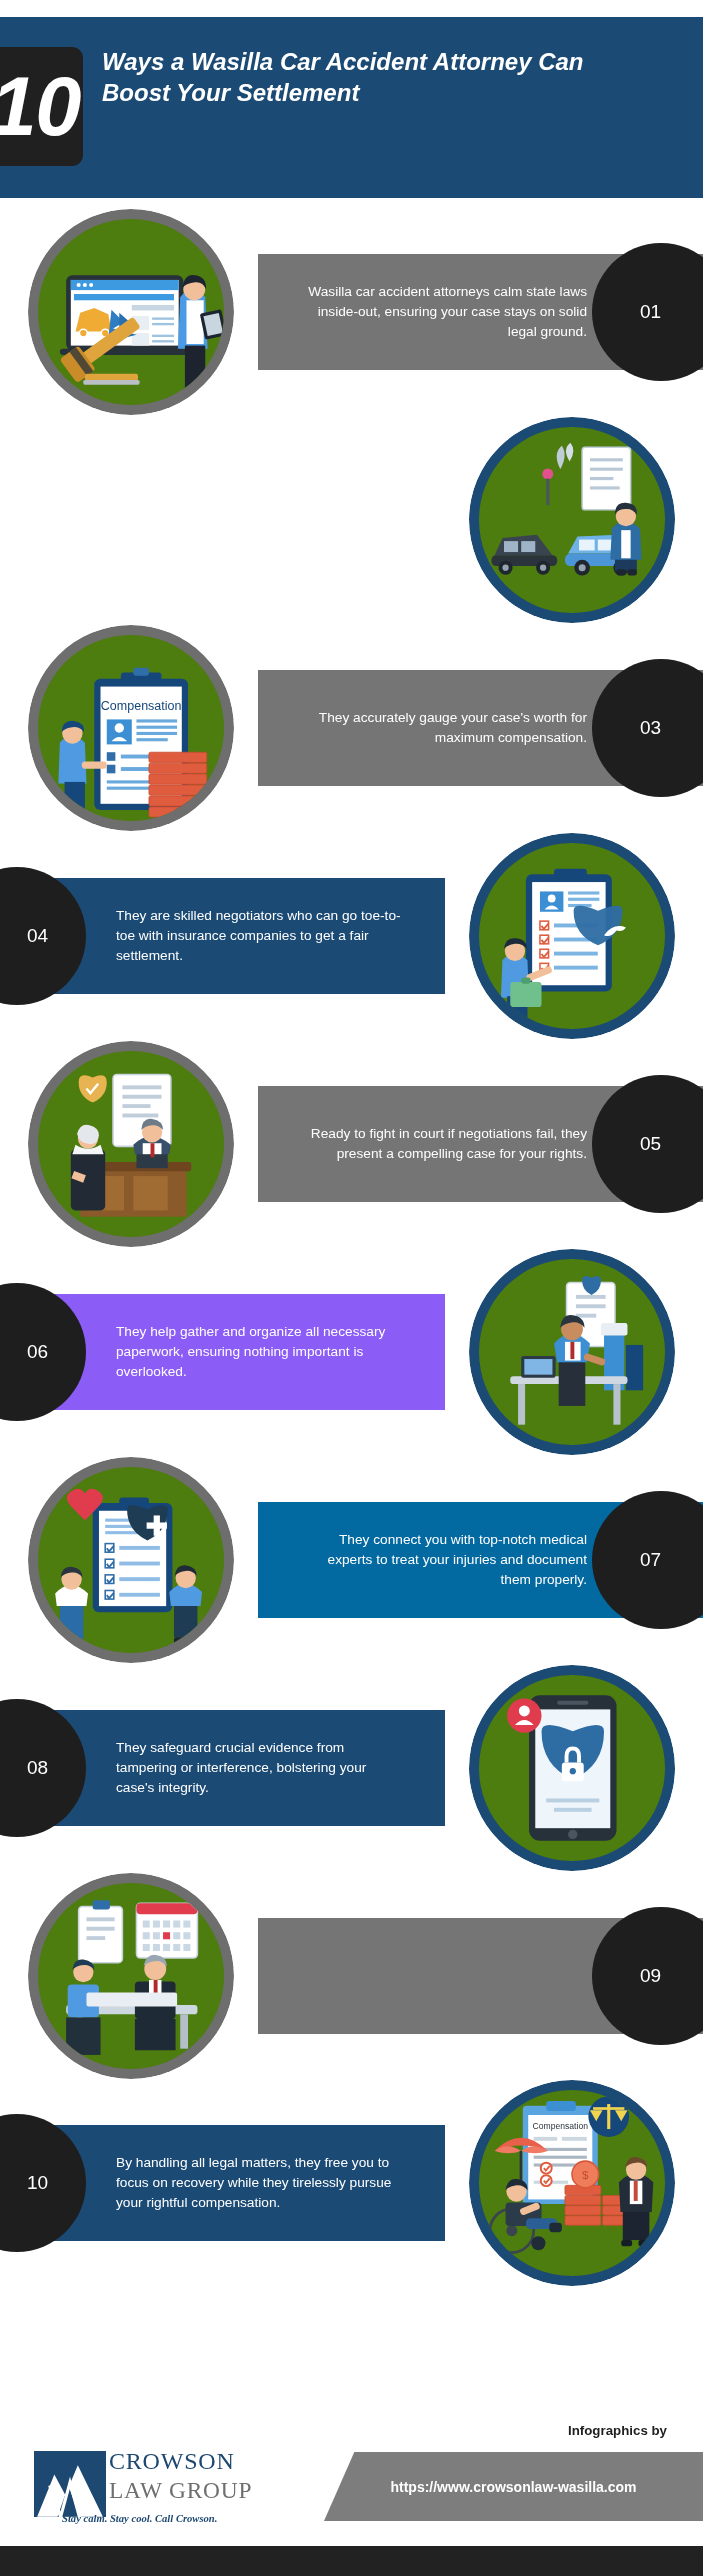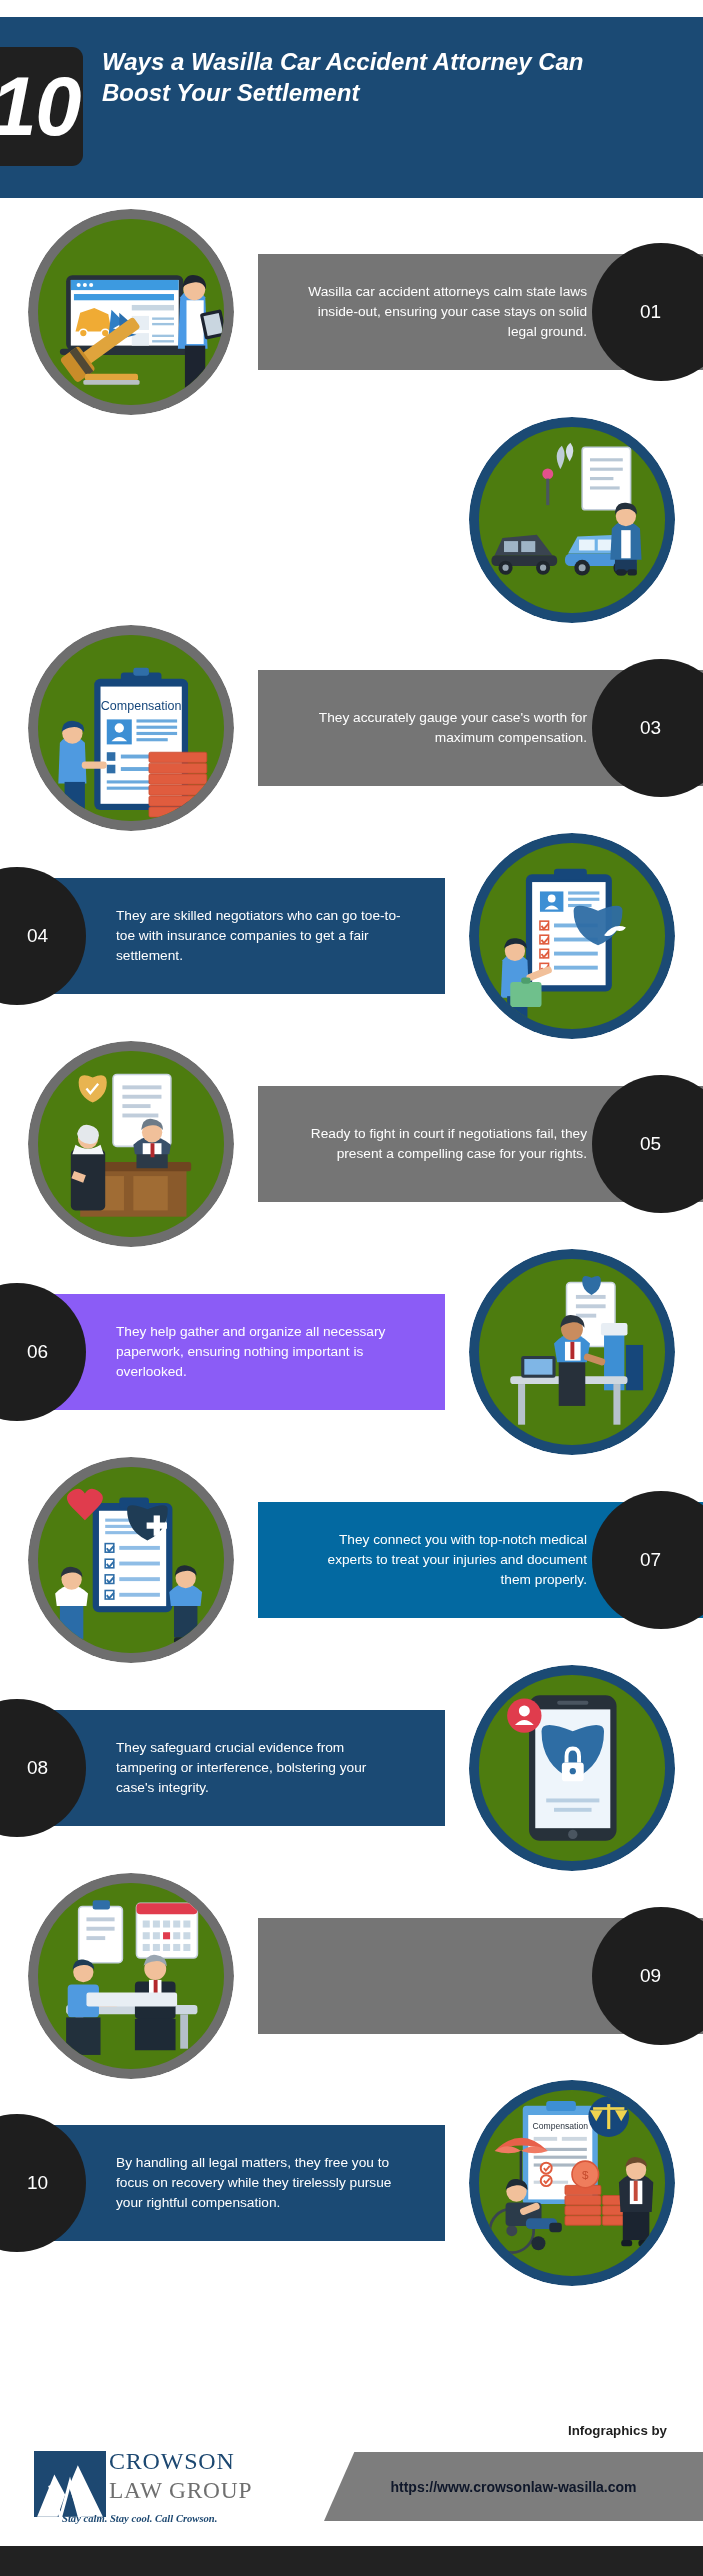--- a/index.html
+++ b/index.html
@@ -87,21 +87,21 @@
   .footer { position:absolute; left:0; top:2396px; width:703px; height:142px; background:#fff; }
   .infographics-by {
     position:absolute; right:36px; top:26.6px; color:#1f1f1f;
     font-size:13.3px; font-weight:bold;
   }
   .url-band {
     position:absolute; left:324px; top:56px; width:379px; height:69px;
     background:#7d7d7d; clip-path:polygon(8% 0, 100% 0, 100% 100%, 0% 100%);
     display:flex; align-items:center; justify-content:center;
   }
-  .url-band span { color:#0f172a; font-size:14px; font-weight:bold; }
+  .url-band span { color:#ffffff; font-size:14px; font-weight:bold; }
 
   .logo { position:absolute; left:34px; top:50px; width:234px; height:83px; }
   .logo-mark {
     position:absolute; left:0; top:4.7px; width:72px; height:66px; background:#1d4871;
     overflow:hidden;
   }
   .logo-mark svg { position:absolute; left:0; bottom:0; }
   .logo-crowson {
     position:absolute; left:75px; top:1.6px; color:#1d4871;
     font-family:"Liberation Serif", serif; font-size:24px; letter-spacing:0.8px;

